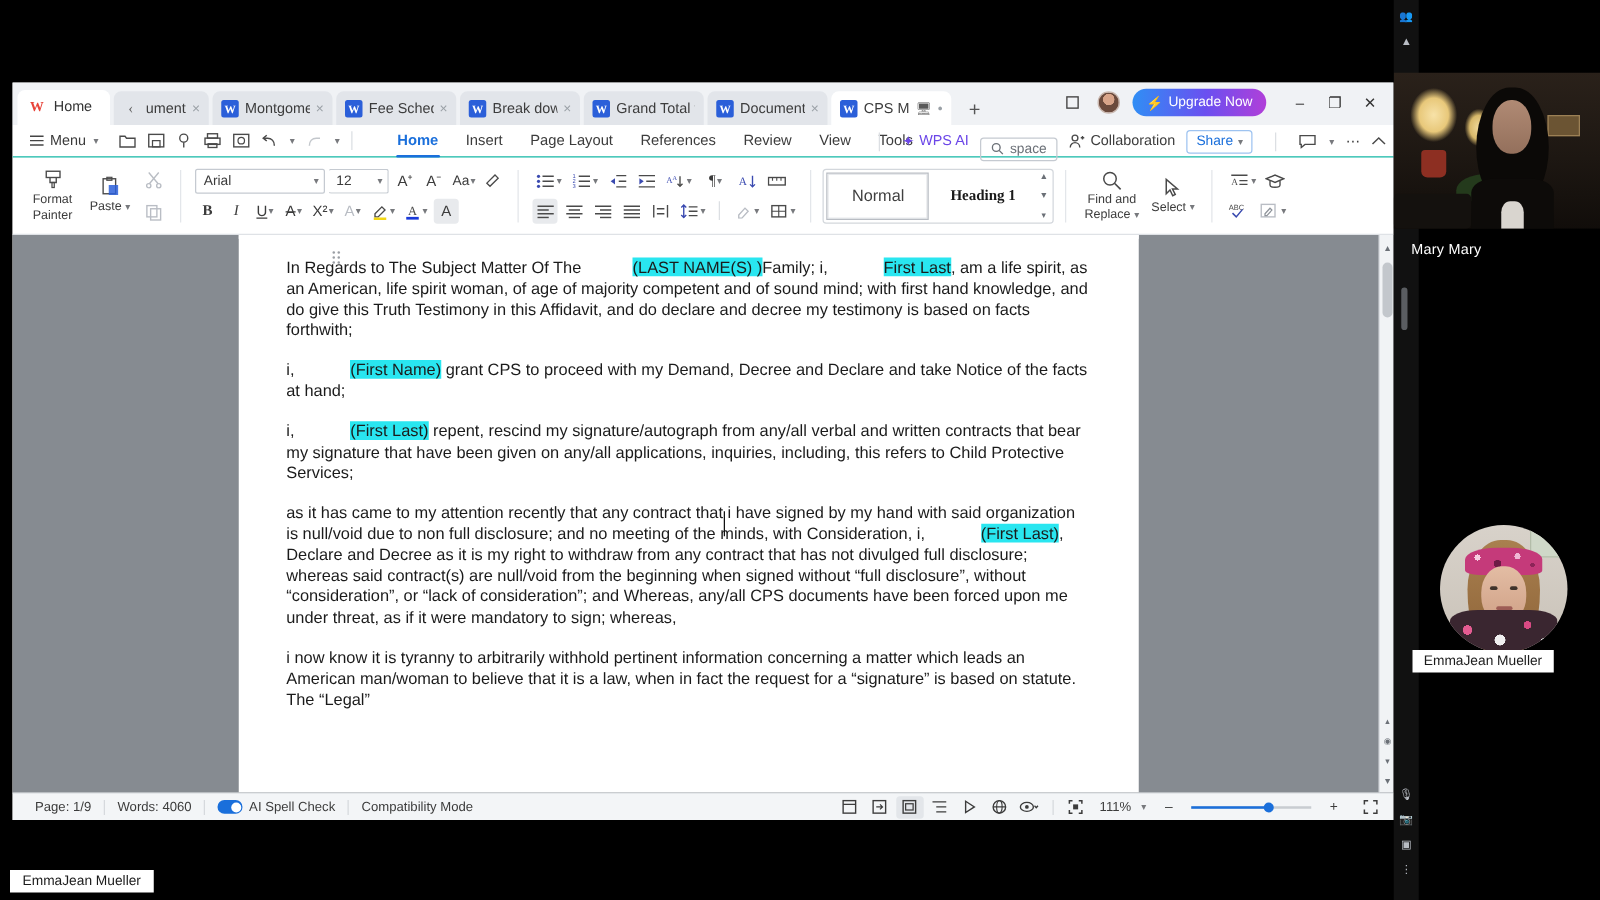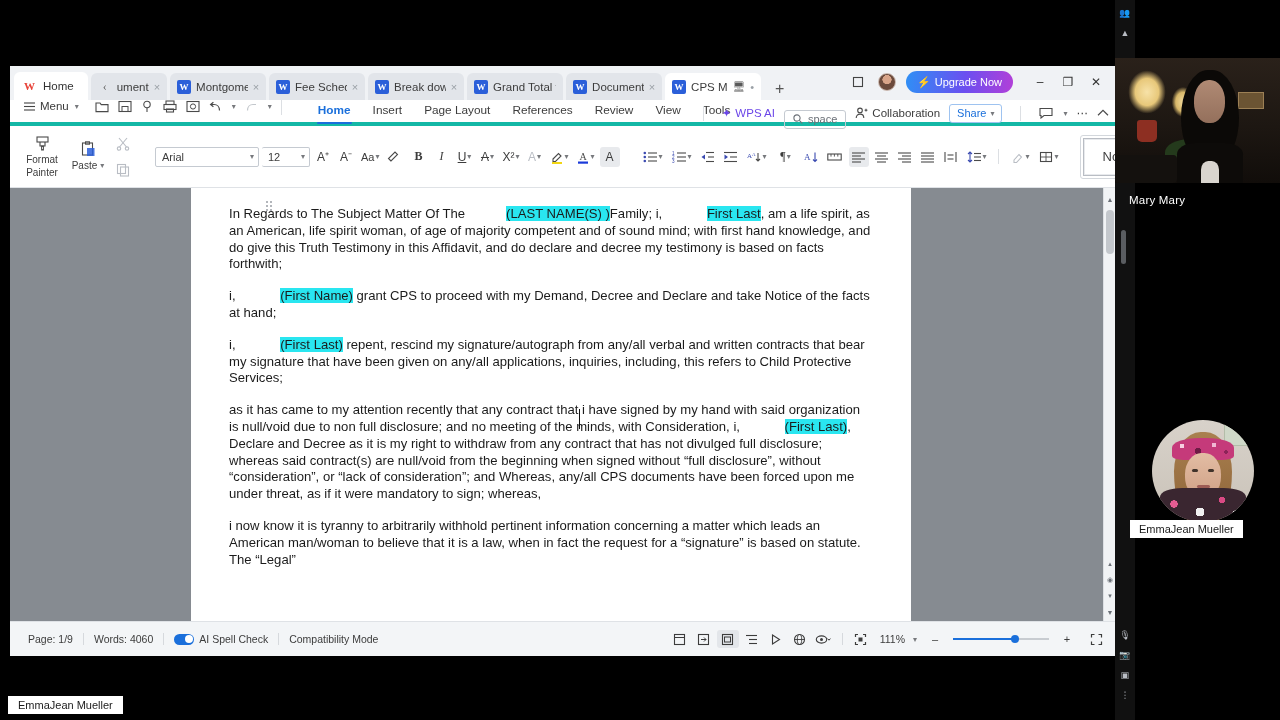--- a/index.html
+++ b/index.html
@@ -80,23 +80,23 @@
     white-space: nowrap;
   }
   .wctl { display: flex; gap: 2px; margin-left: 4px; }
   .wctl span {
     width: 26px; height: 22px; display: flex; align-items: center; justify-content: center;
     color: #333; font-size: 12px;
   }
 
   
   .menurow {
-    height: 26px; flex: none; display: flex; align-items: flex-start;
+    height: 26px; flex: none; display: flex; align-items: center;
     padding: 0 8px; font-size: 11.5px; color: #3a3a3a;
-    border-bottom: 4px solid #14b8a6;
+    border-bottom: 1px solid #14b8a6;
     position: relative; background: #fff;
   }
   .menu-btn { display: flex; align-items: center; gap: 5px; padding: 0 6px; }
   .qat { display: flex; align-items: center; gap: 9px; margin-left: 10px; color: #4a4a4a; }
   .qat svg { display: block; }
   .vsep { width: 1px; height: 15px; background: #dcdfe3; margin: 0 9px; }
   .ribtabs { display: flex; align-items: center; gap: 0; margin-left: 16px; }
   .ribtab {
     padding: 3px 11px 4px; font-size: 11.8px; color: #3c3c3c;
     position: relative;
@@ -133,21 +133,21 @@
   }
   .tgroup { display: flex; align-items: center; height: 100%; padding: 0 5px; }
   .tgsep { width: 1px; height: 42px; background: #e3e6ea; margin: 0 4px; }
   .fmtpainter, .pastebtn {
     display: flex; flex-direction: column; align-items: center; justify-content: center;
     width: 46px; gap: 2px; line-height: 1.15; text-align: center; font-size: 10px;
   }
   .fmtpainter .lbl2 { display: block; }
   .clipcol { display: flex; flex-direction: column; align-items: center; gap: 6px; padding: 0 2px; }
 
-  .fontrows { display: flex; flex-direction: row; gap: 4px; padding-left: 2px; }
+  .fontrows { display: flex; flex-direction: column; gap: 4px; padding-left: 2px; }
   .frow { display: flex; align-items: center; gap: 3px; }
   .fontsel {
     display: flex; align-items: center; justify-content: space-between;
     width: 104px; height: 20px; padding: 0 4px 0 6px;
     border: 1px solid #c5cad1; border-radius: 2px; font-size: 11px; background: #fff;
   }
   .sizesel {
     display: flex; align-items: center; justify-content: space-between;
     width: 48px; height: 20px; padding: 0 4px 0 6px;
     border: 1px solid #c5cad1; border-left: none; border-radius: 2px; font-size: 11px; background: #fff;
@@ -229,21 +229,21 @@
   }
   .vs-btn {
     position: absolute; left: 0; width: 12px; height: 14px;
     display: flex; align-items: center; justify-content: center;
     font-size: 7px; color: #6b7077;
   }
   .vs-up { top: 4px; } .vs-dn1 { bottom: 50px; } .vs-dn2 { bottom: 34px; } .vs-dn3 { bottom: 18px; } .vs-dn4 { bottom: 2px; }
 
   
   .statusbar {
-    height: 35px; flex: none; background: #f3f5f7;
+    height: 22px; flex: none; background: #f3f5f7;
     border-top: 1px solid #dfe2e6;
     display: flex; align-items: center; padding: 0 8px;
     font-size: 10.5px; color: #3c3c3c; gap: 0;
   }
   .sb-item { padding: 0 10px; display: flex; align-items: center; gap: 5px; }
   .ssep { width: 1px; height: 12px; background: #d6d9dd; }
   .toggle {
     width: 20px; height: 11px; border-radius: 6px; background: #1a6fdb; position: relative; flex: none;
   }
   .toggle::after {

